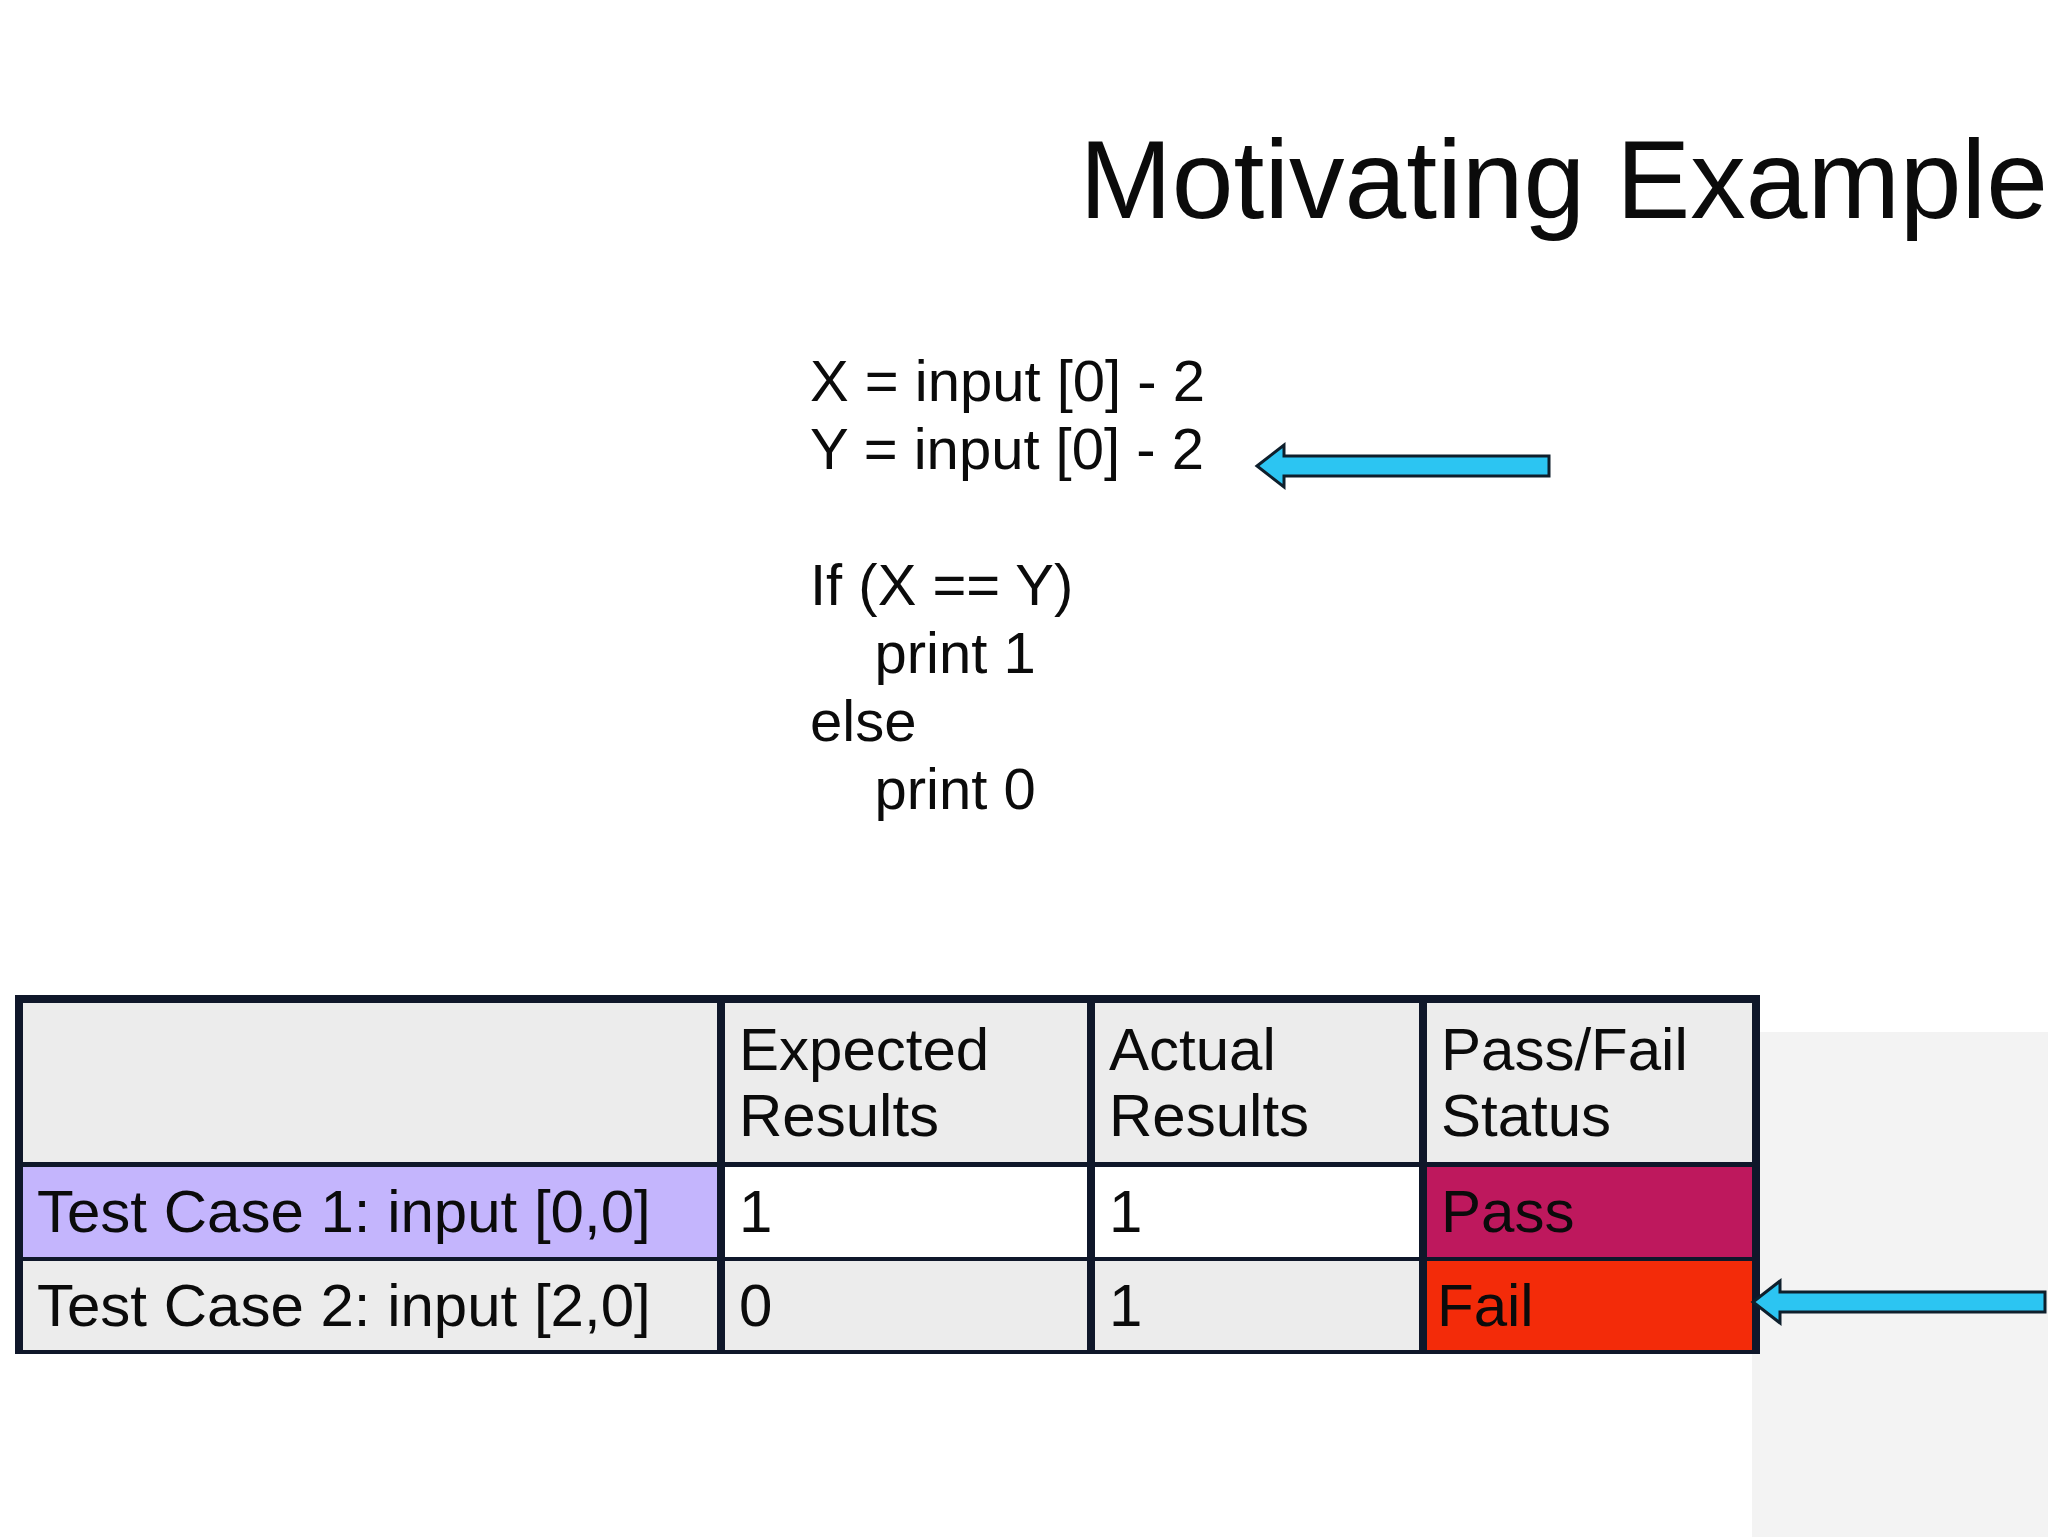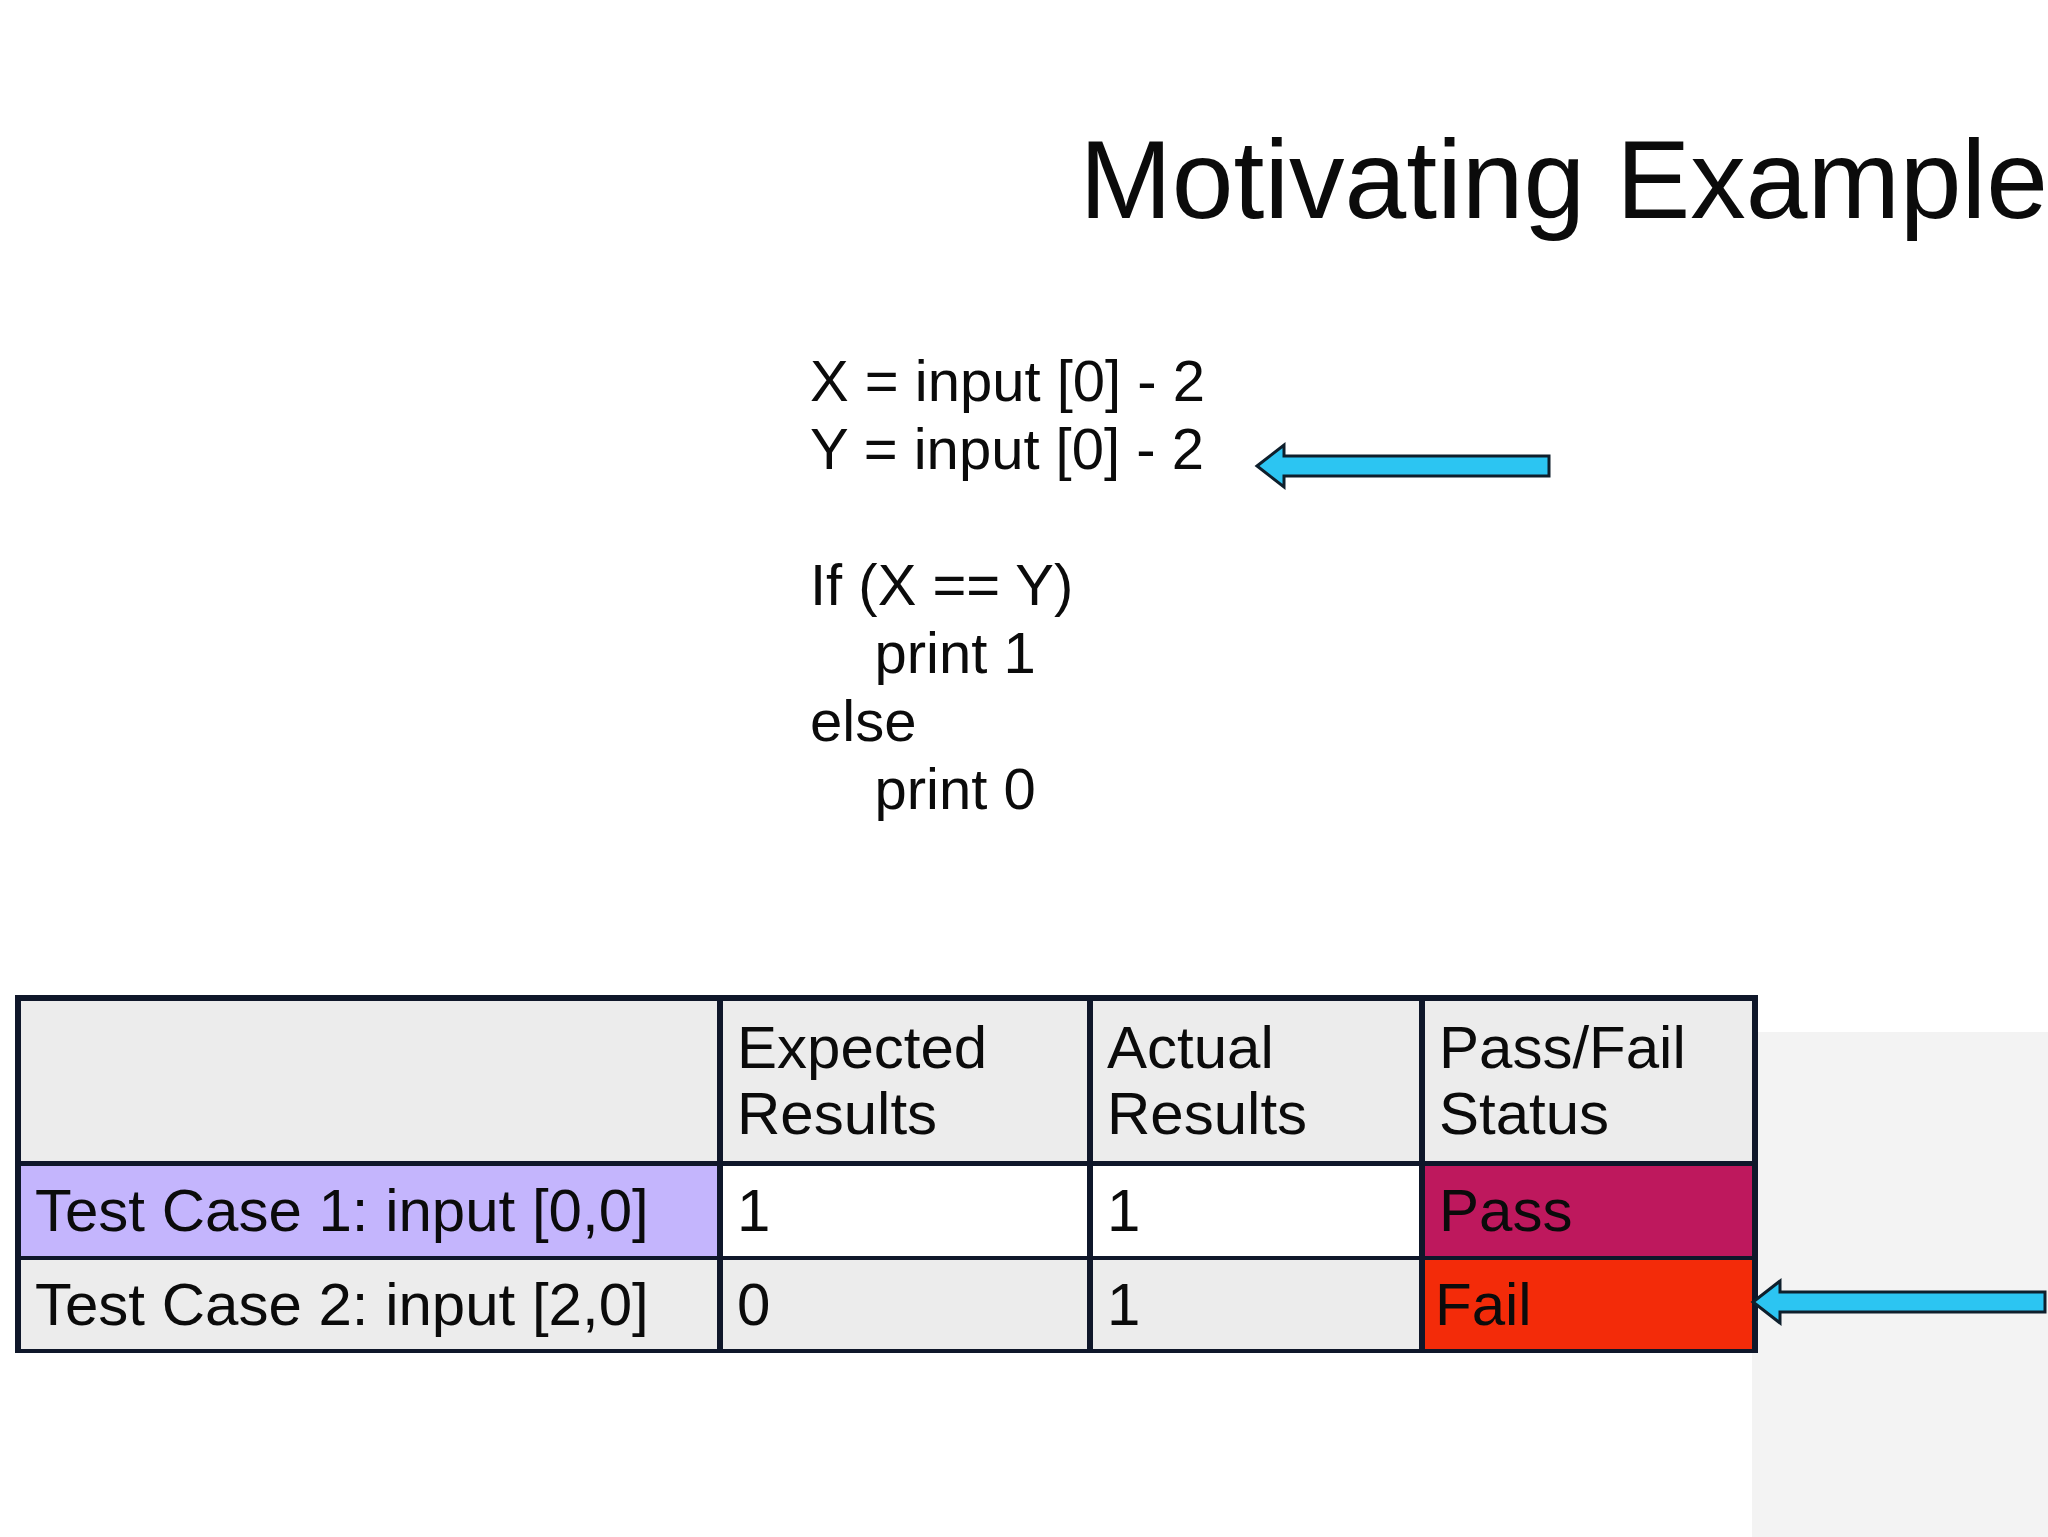--- a/index.html
+++ b/index.html
@@ -54,21 +54,21 @@
     left: 15px;
     top: 995px;
     width: 1737px;
     border-collapse: collapse;
     table-layout: fixed;
     border: 4px solid #121212;
     z-index: 1;
     font-size: 60px;
   }
   table.results th, table.results td {
-    border: 6px solid #0f172a;
+    border: 8px solid #0f172a;
     overflow: hidden;
   }
   table.results th {
     font-weight: normal;
     text-align: left;
     vertical-align: top;
     padding: 14px 14px 0 14px;
     line-height: 66px;
     border-bottom-width: 5px;
   }

